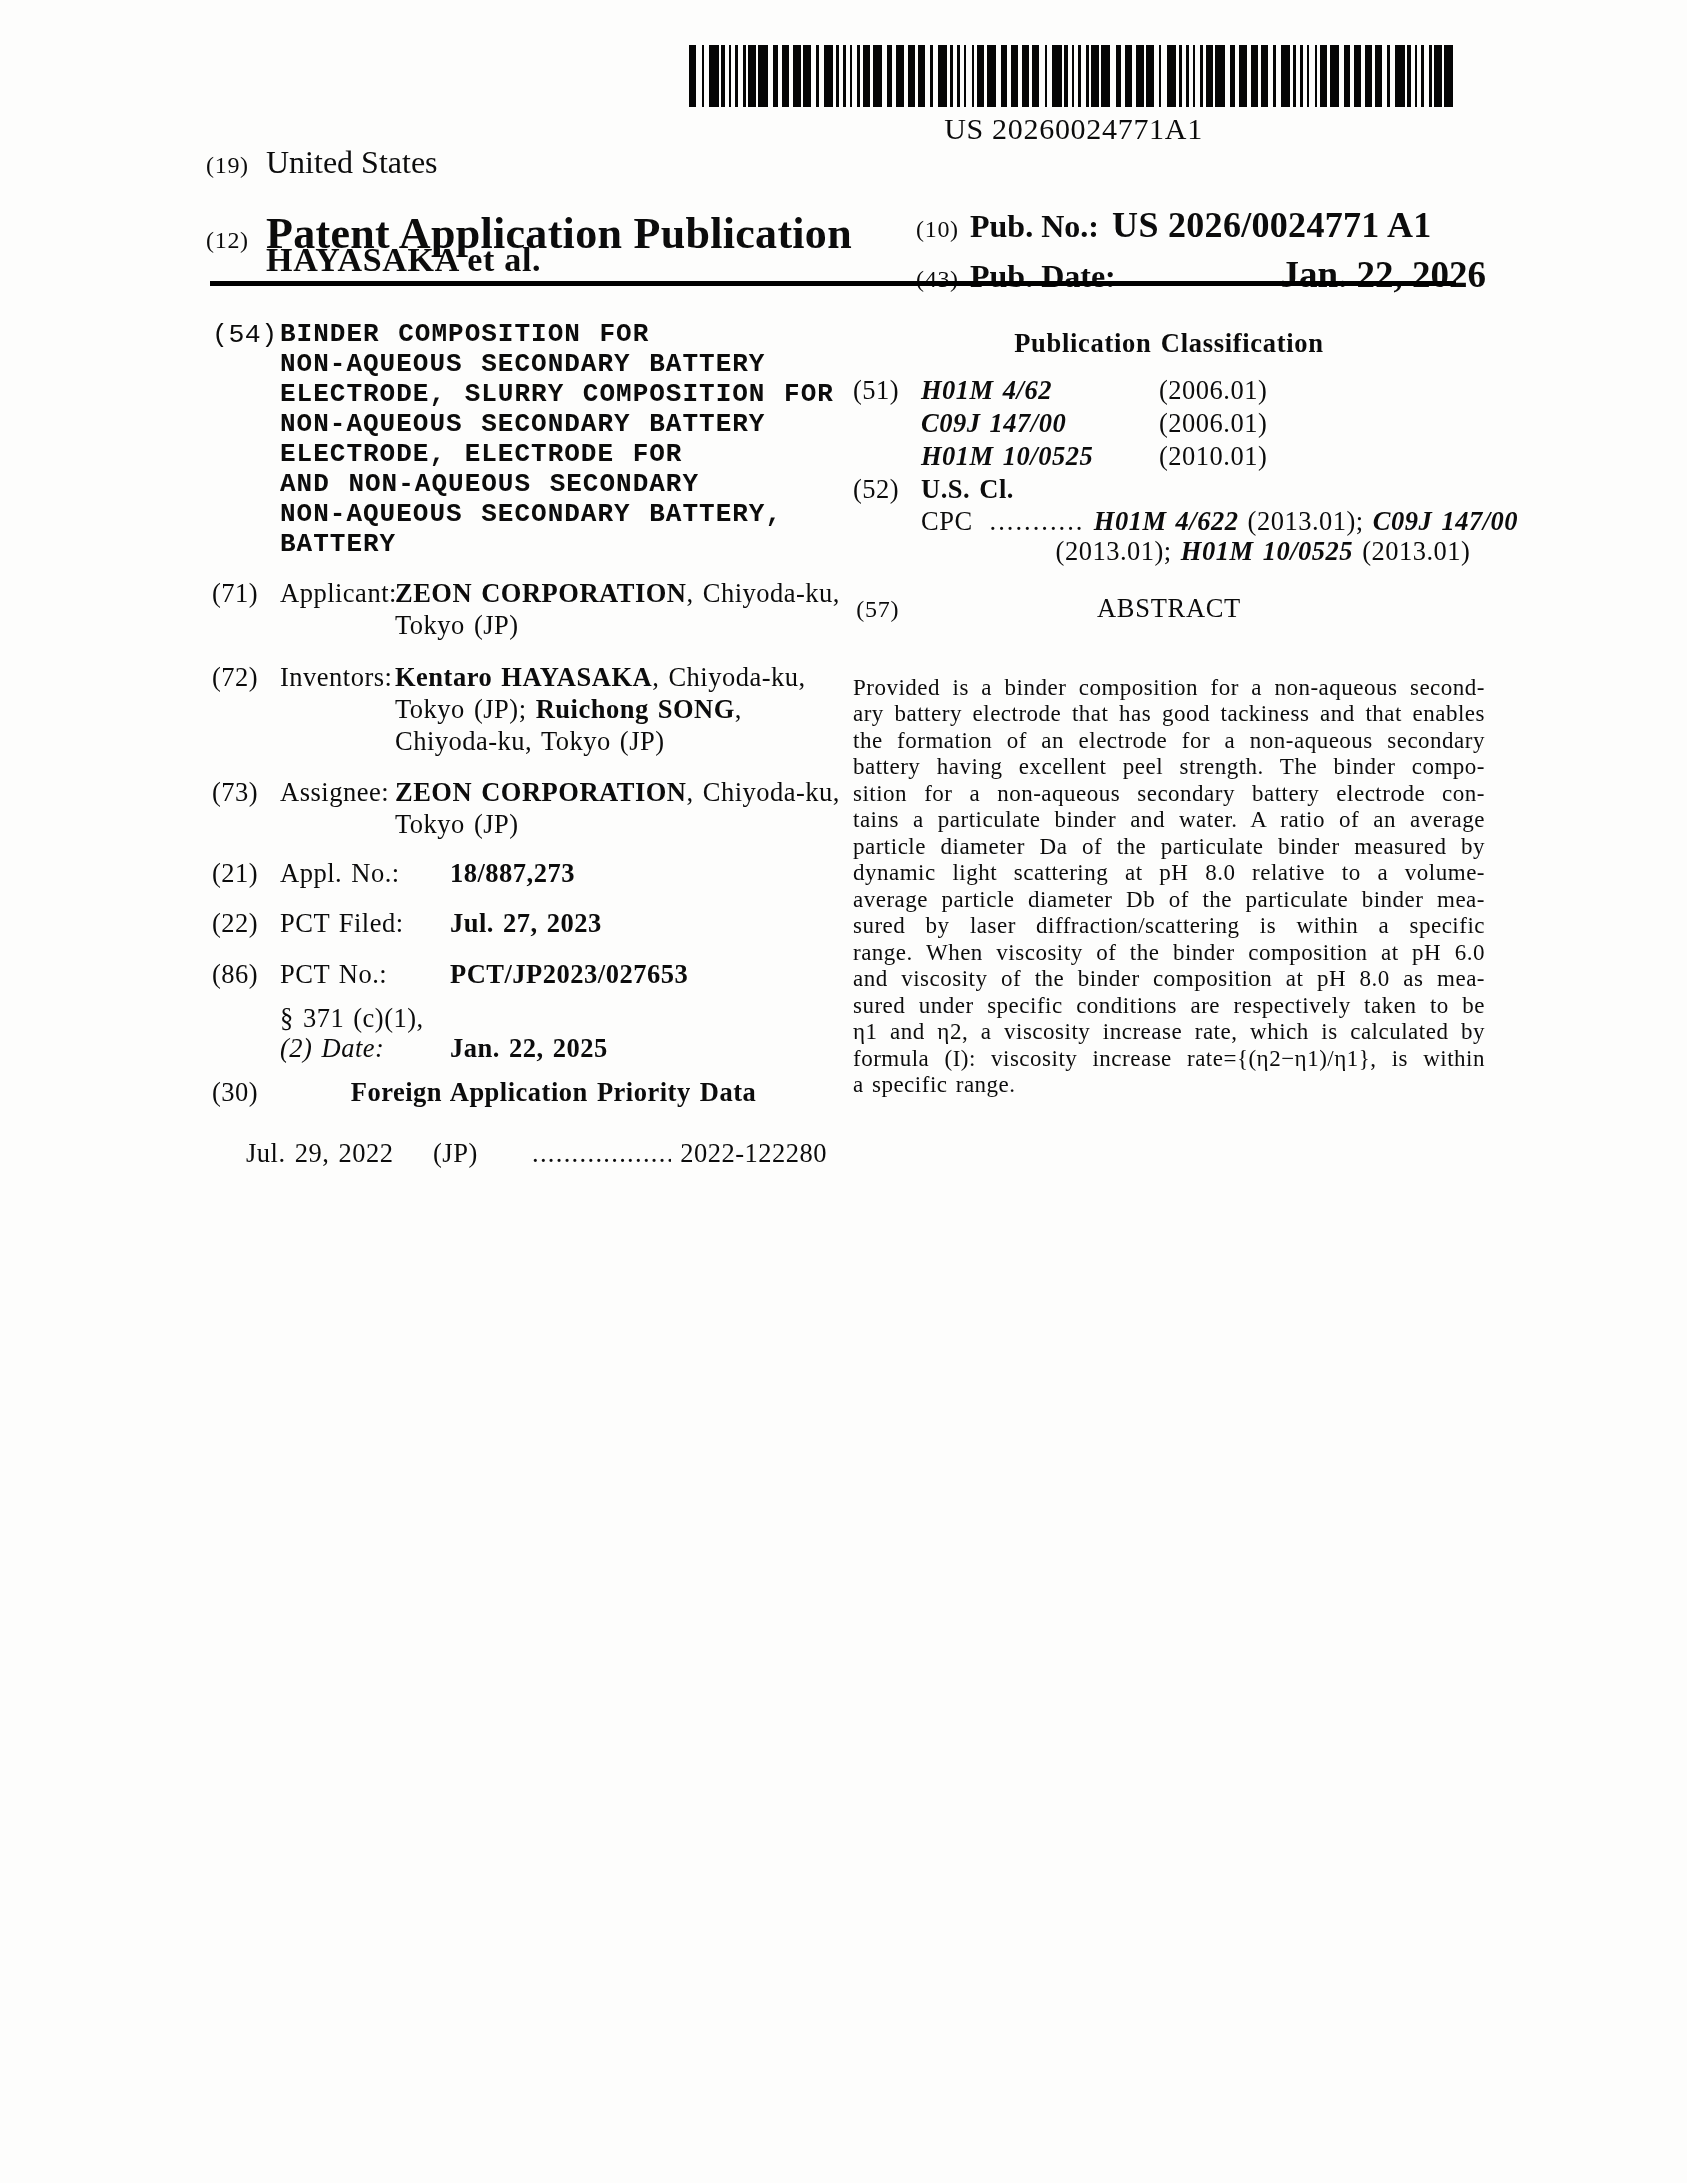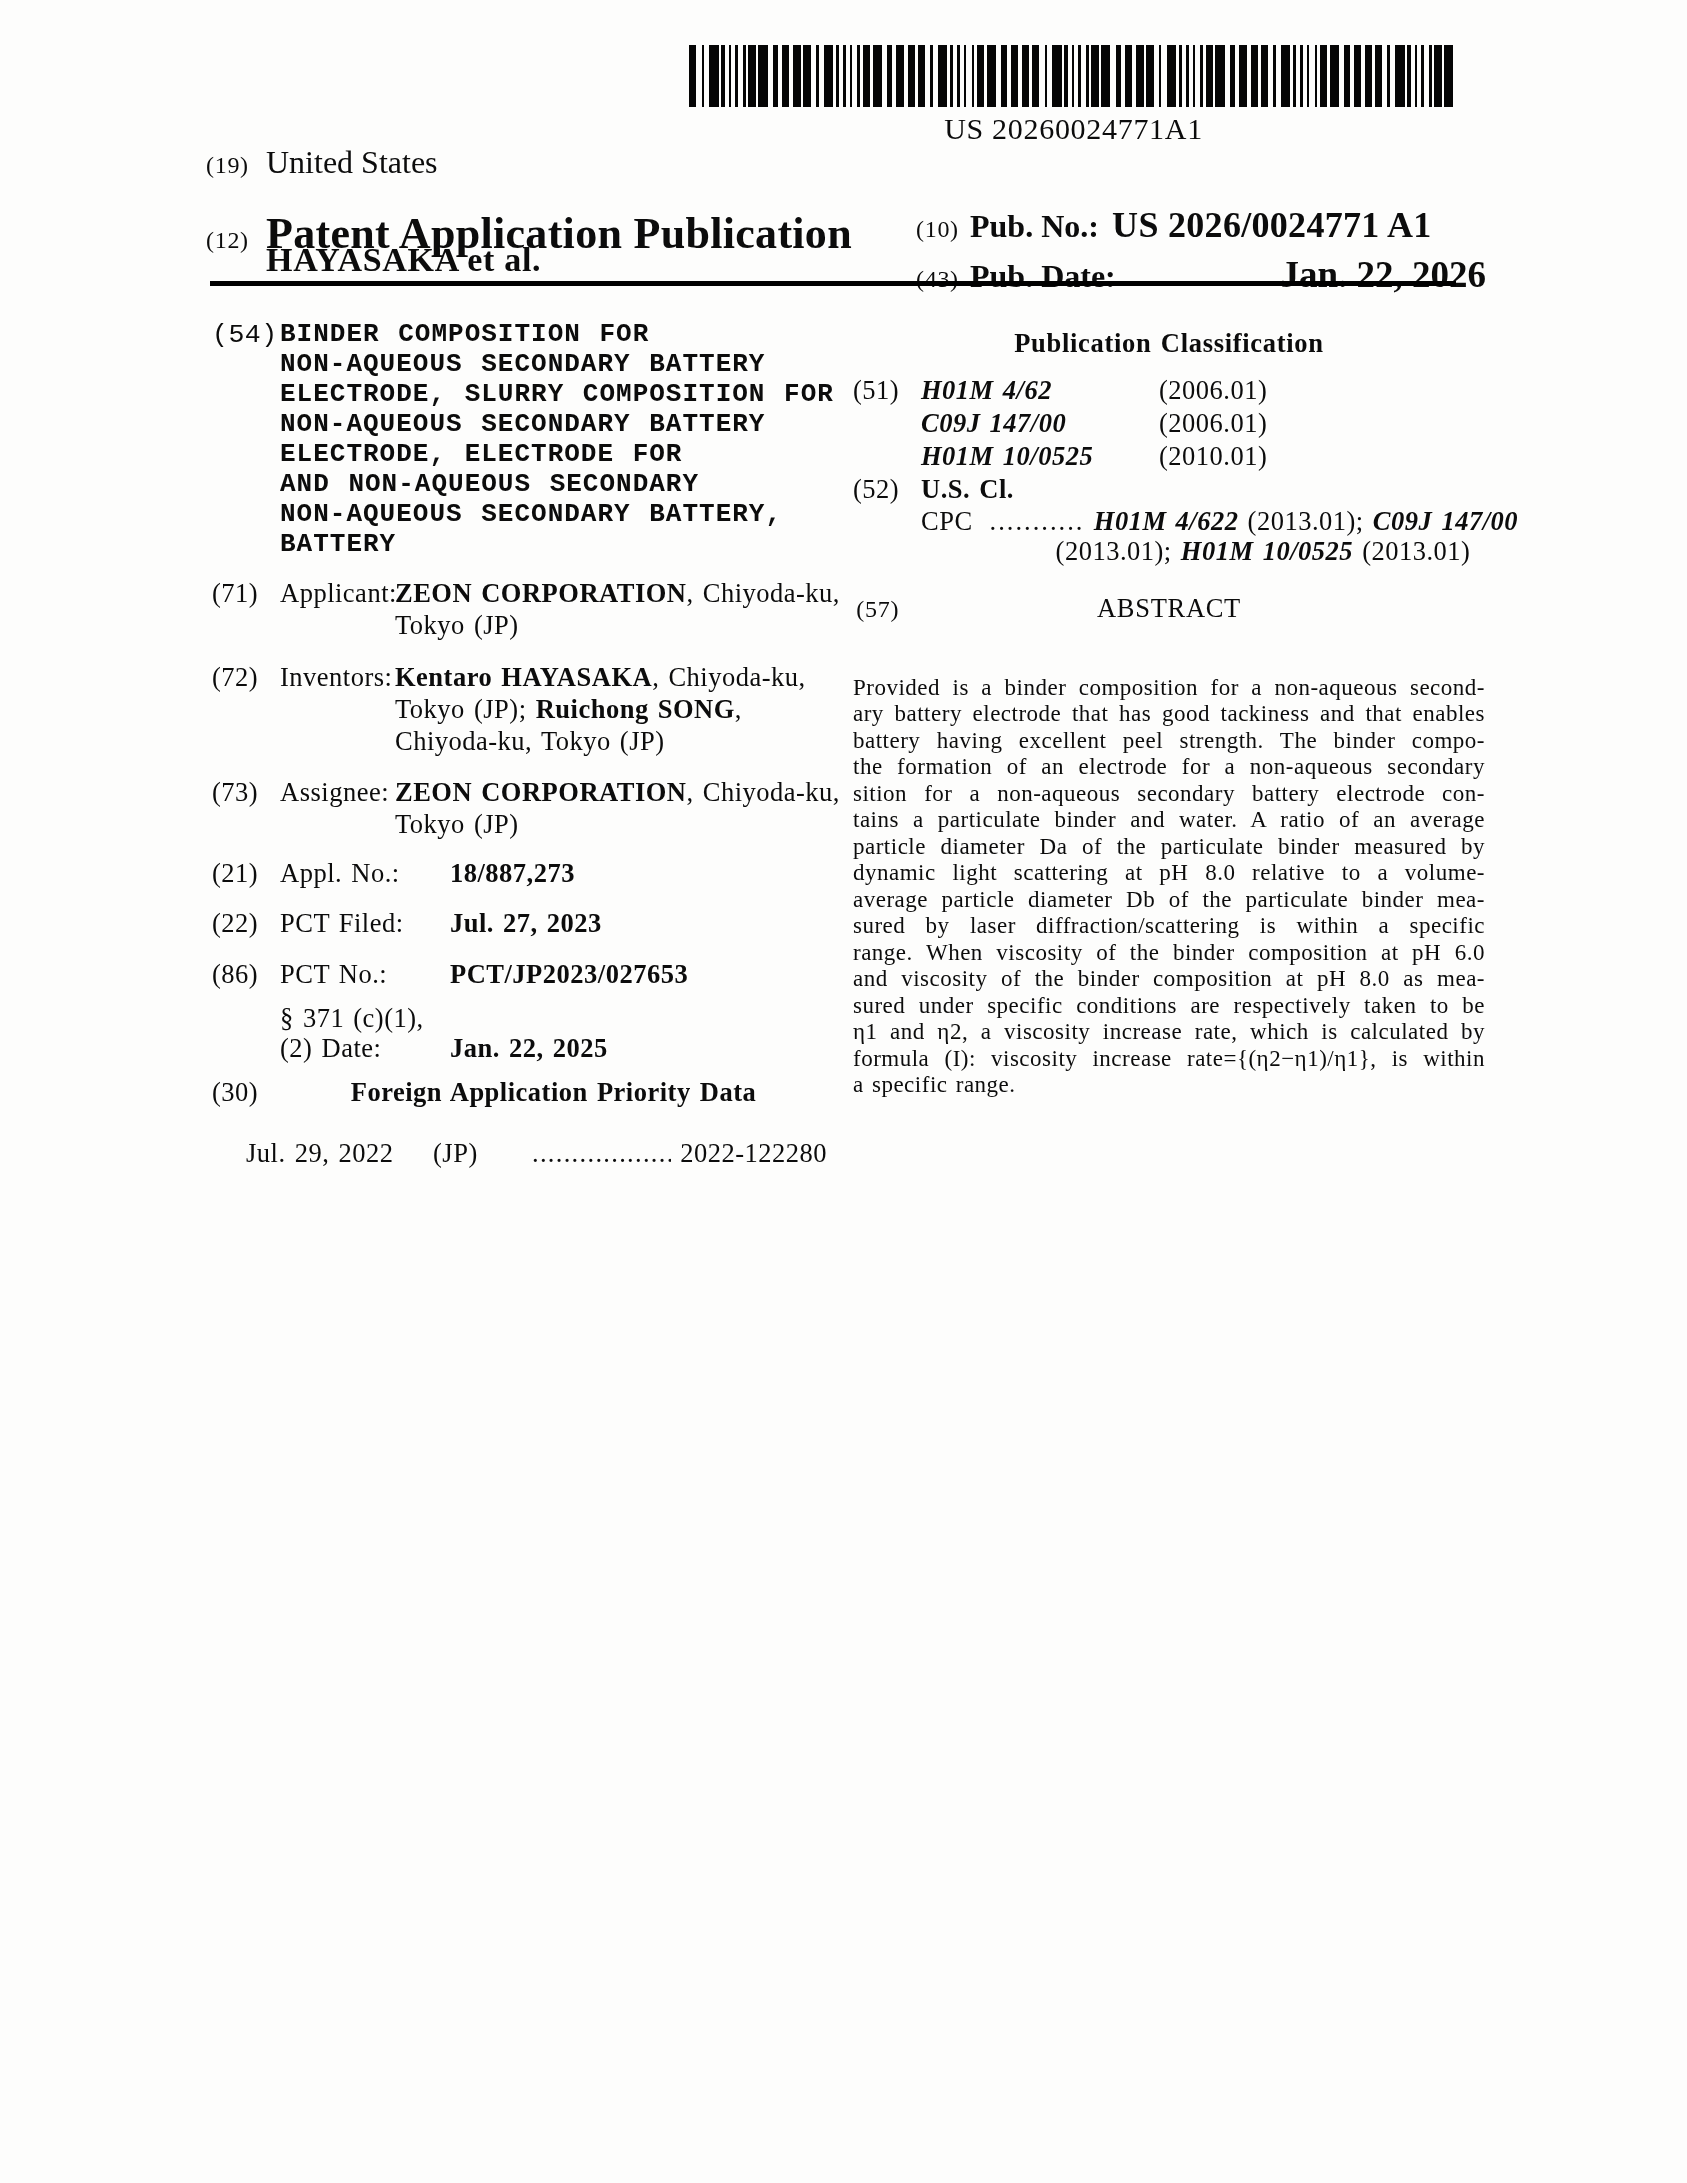--- a/index.html
+++ b/index.html
@@ -242,21 +242,21 @@
       <span class="label">PCT No.:</span>
       <span class="line b">PCT/JP2023/027653</span>
     </div>
 
     <div class="row3w mt20">
       <span class="num"></span>
       <span class="label" style="grid-column:2/4;line-height:30px;">§ 371 (c)(1),</span>
     </div>
     <div class="row3w">
       <span class="num"></span>
-      <span class="label" style="line-height:30px;">(2) Date:</span>
+      <span class="label" style="line-height:30px;font-style:italic;">(2) Date:</span>
       <span class="line b" style="line-height:30px;">Jan. 22, 2025</span>
     </div>
 
     <div class="row mt20">
       <span class="num line">(30)</span>
       <div class="line b center-rest">Foreign Application Priority Data</div>
     </div>
 
     <div class="prio mt44">
       <span class="p-date">Jul. 29, 2022</span>
@@ -296,22 +296,22 @@
     <div class="cpc2"><span>(2013.01); </span><span class="bi">H01M 10/0525</span><span> (2013.01)</span></div>
 
     <div class="abs-head mt40">
       <span class="pnum">(57)</span>
       <span>ABSTRACT</span>
     </div>
 
     <div class="abstract mt78">
         <div class="line">Provided is a binder composition for a non-aqueous second-</div>
         <div class="line">ary battery electrode that has good tackiness and that enables</div>
+        <div class="line">the formation of an electrode for a non-aqueous secondary</div>
         <div class="line">battery having excellent peel strength. The binder compo-</div>
-        <div class="line">the formation of an electrode for a non-aqueous secondary</div>
         <div class="line">sition for a non-aqueous secondary battery electrode con-</div>
         <div class="line">tains a particulate binder and water. A ratio of an average</div>
         <div class="line">particle diameter Da of the particulate binder measured by</div>
         <div class="line">dynamic light scattering at pH 8.0 relative to a volume-</div>
         <div class="line">average particle diameter Db of the particulate binder mea-</div>
         <div class="line">sured by laser diffraction/scattering is within a specific</div>
         <div class="line">range. When viscosity of the binder composition at pH 6.0</div>
         <div class="line">and viscosity of the binder composition at pH 8.0 as mea-</div>
         <div class="line">sured under specific conditions are respectively taken to be</div>
         <div class="line">η1 and η2, a viscosity increase rate, which is calculated by</div>

